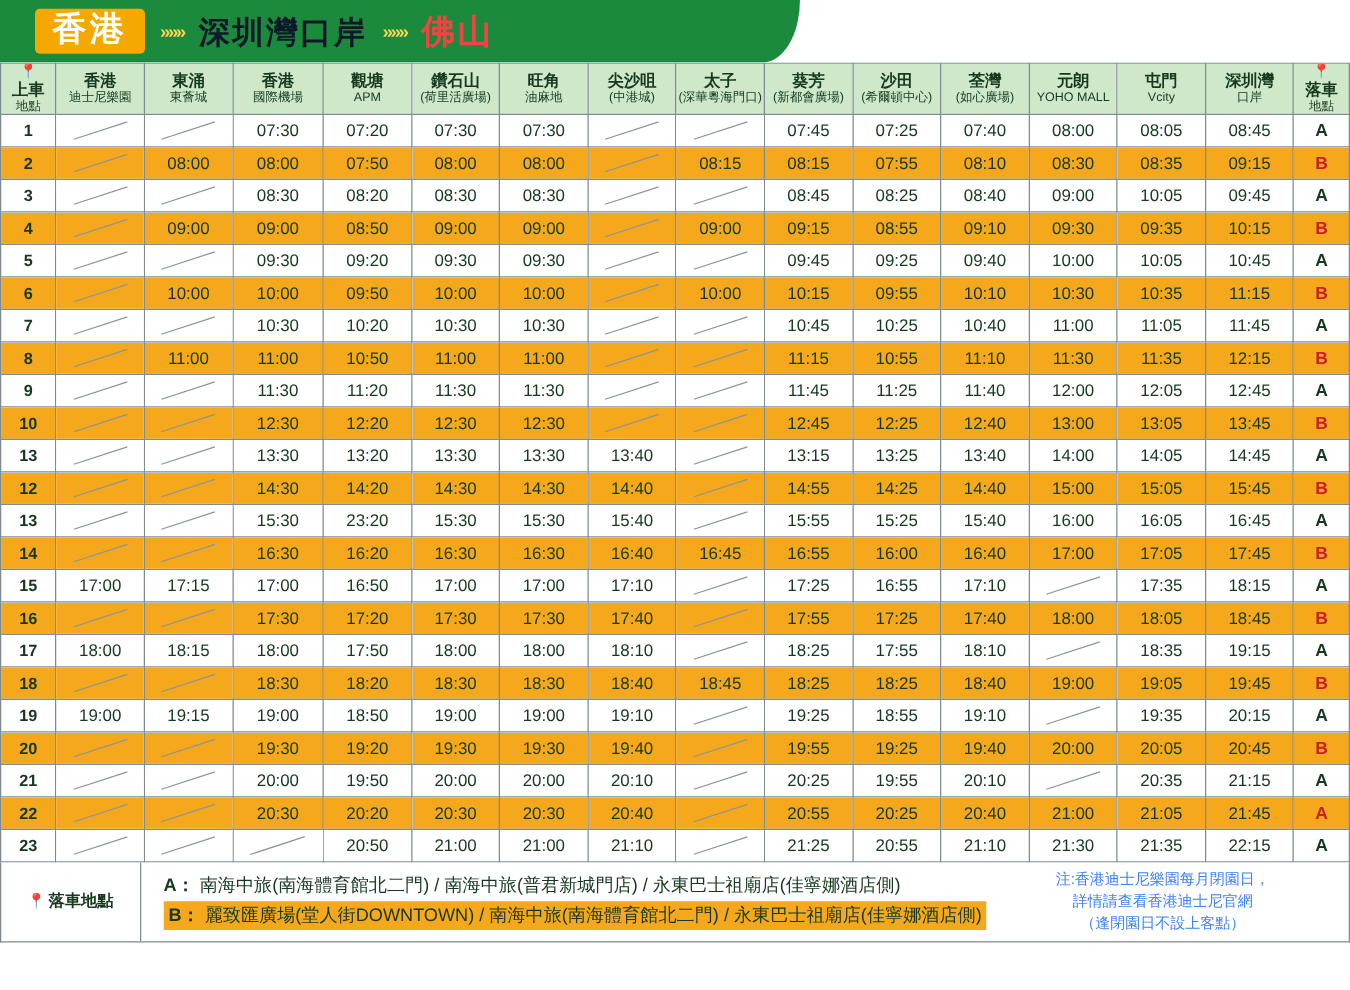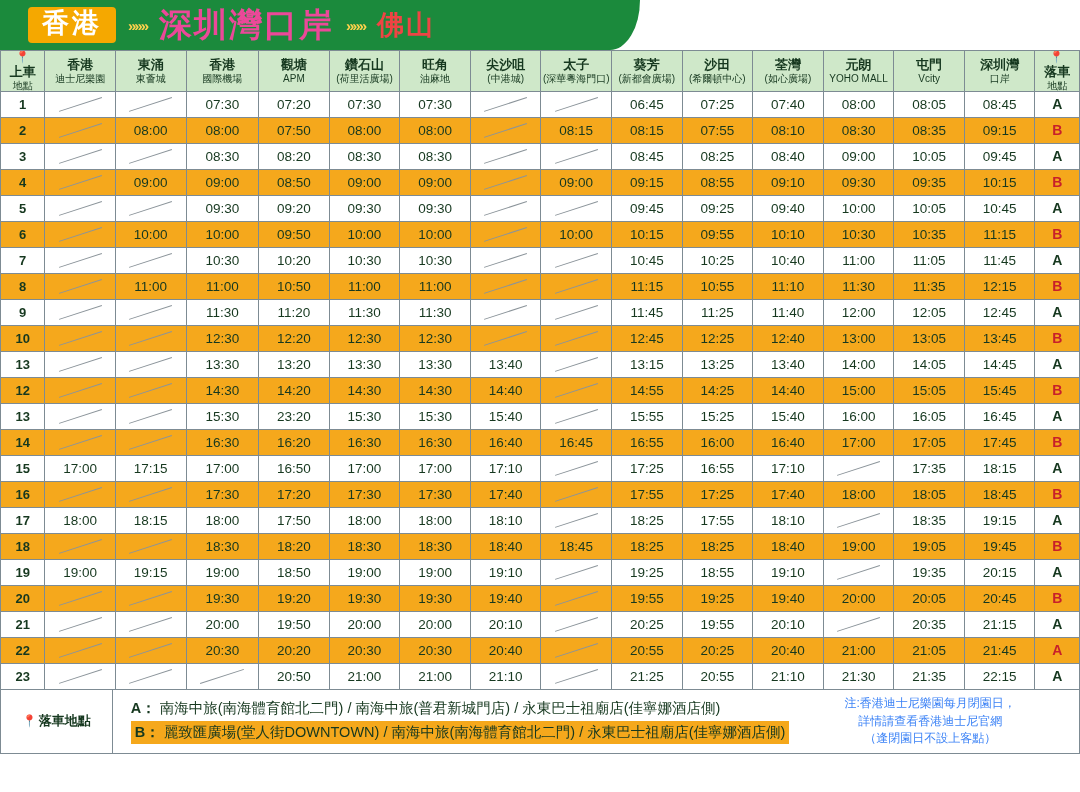--- a/index.html
+++ b/index.html
@@ -55,22 +55,22 @@
     border-radius: 4px;
     line-height: 1.1;
   }
   .arrows {
     color: #ffd24d;
     font-size: 15px;
     letter-spacing: -2px;
     font-weight: bold;
   }
   .banner-text {
-    color: #ec4899;
-    font-size: 33px;
+    color: #0f172a;
+    font-size: 25px;
     font-weight: bold;
     letter-spacing: 2px;
   }
   .banner-text.last {
     color: #ef4444;
     font-size: 27px;
   }
 
   
   table.sched {
@@ -320,21 +320,21 @@
           <td class="time">07:30</td>
           <td class="time">07:20</td>
           <td class="time">07:30</td>
           <td class="time">07:30</td>
           <td class="none">
             <span class="slash"></span>
           </td>
           <td class="none">
             <span class="slash"></span>
           </td>
-          <td class="time">06:45</td>
+          <td class="time">07:45</td>
           <td class="time">07:25</td>
           <td class="time">07:40</td>
           <td class="time">08:00</td>
           <td class="time">08:05</td>
           <td class="time">08:45</td>
           <td class="drop">A</td>
         </tr>
         <tr class="even">
           <td class="idx">2</td>
           <td class="none">

